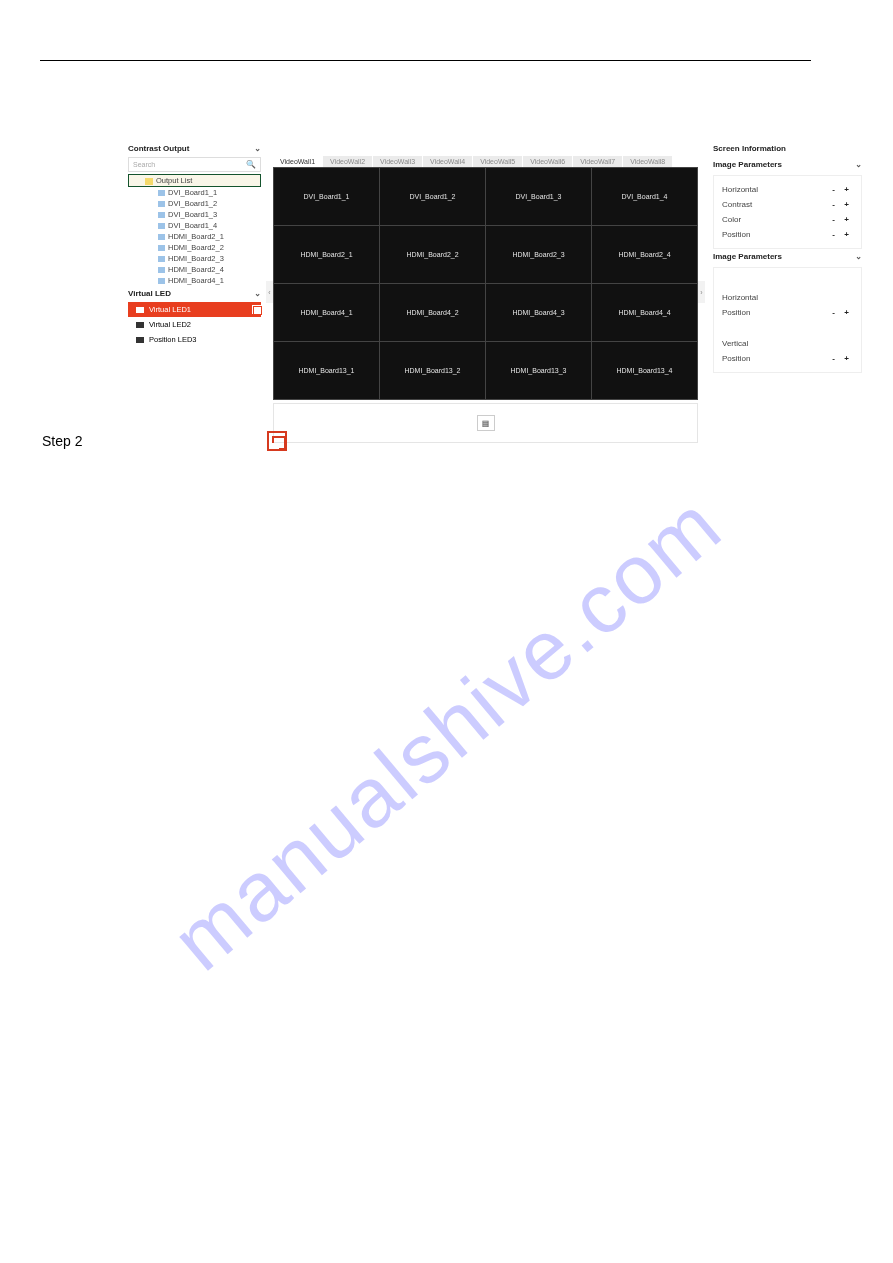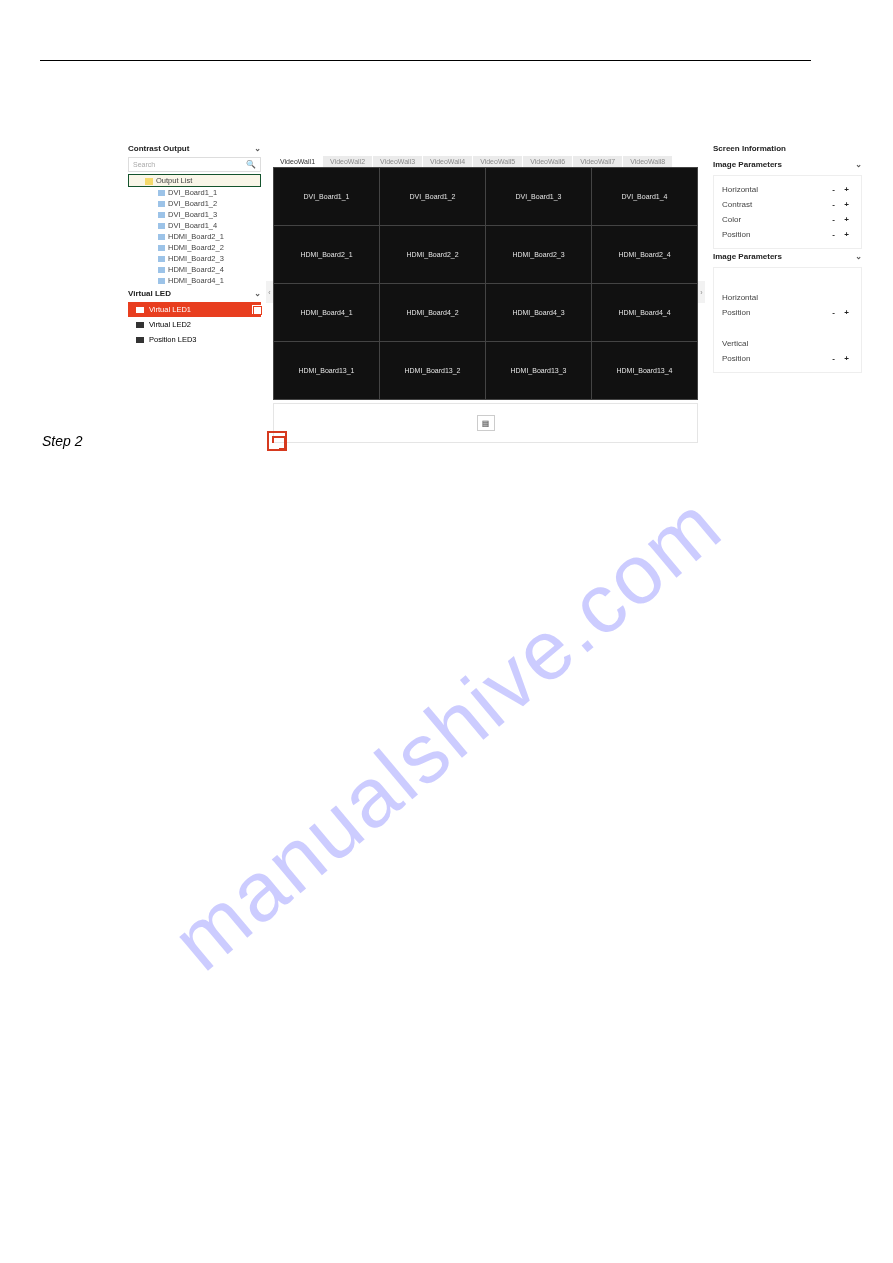--- a/index.html
+++ b/index.html
@@ -185,21 +185,20 @@
     font-size:14px;
     margin-top: 320px;
     margin-left: 88px;
     width: 716px;
     color:#000;
   }
   .step-row {
     margin-top: 34px;
     display:flex;
     align-items:center;
-    font-style:italic;
   }
   .step-label {
     font-size:14px;
     font-weight: normal;
     margin-left: 2px;
     width: 225px;
   }
   .step-icon {
     width:20px; height:20px;
     border:2px solid #d63a1f;

